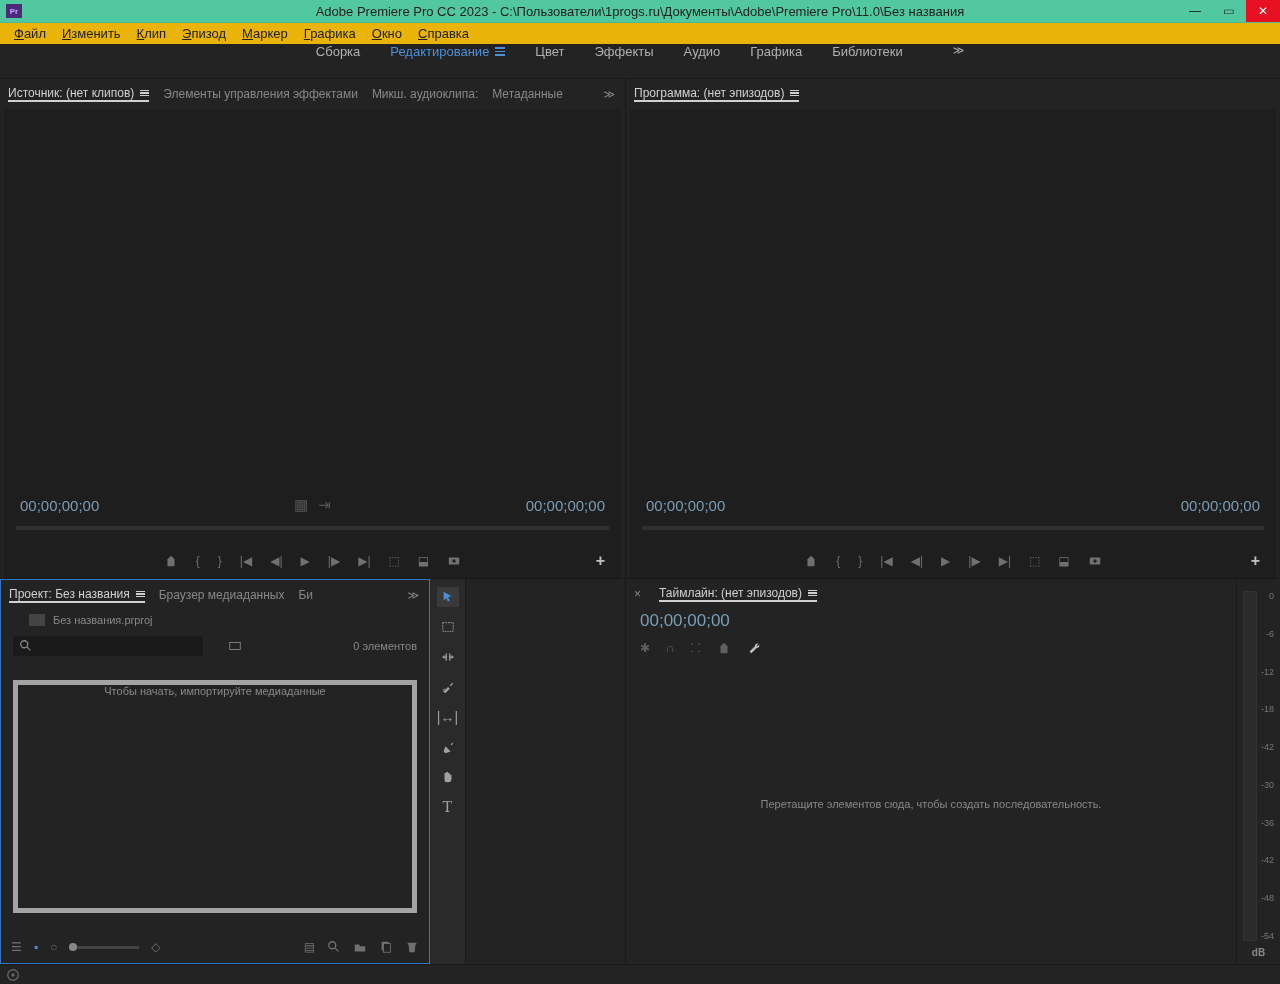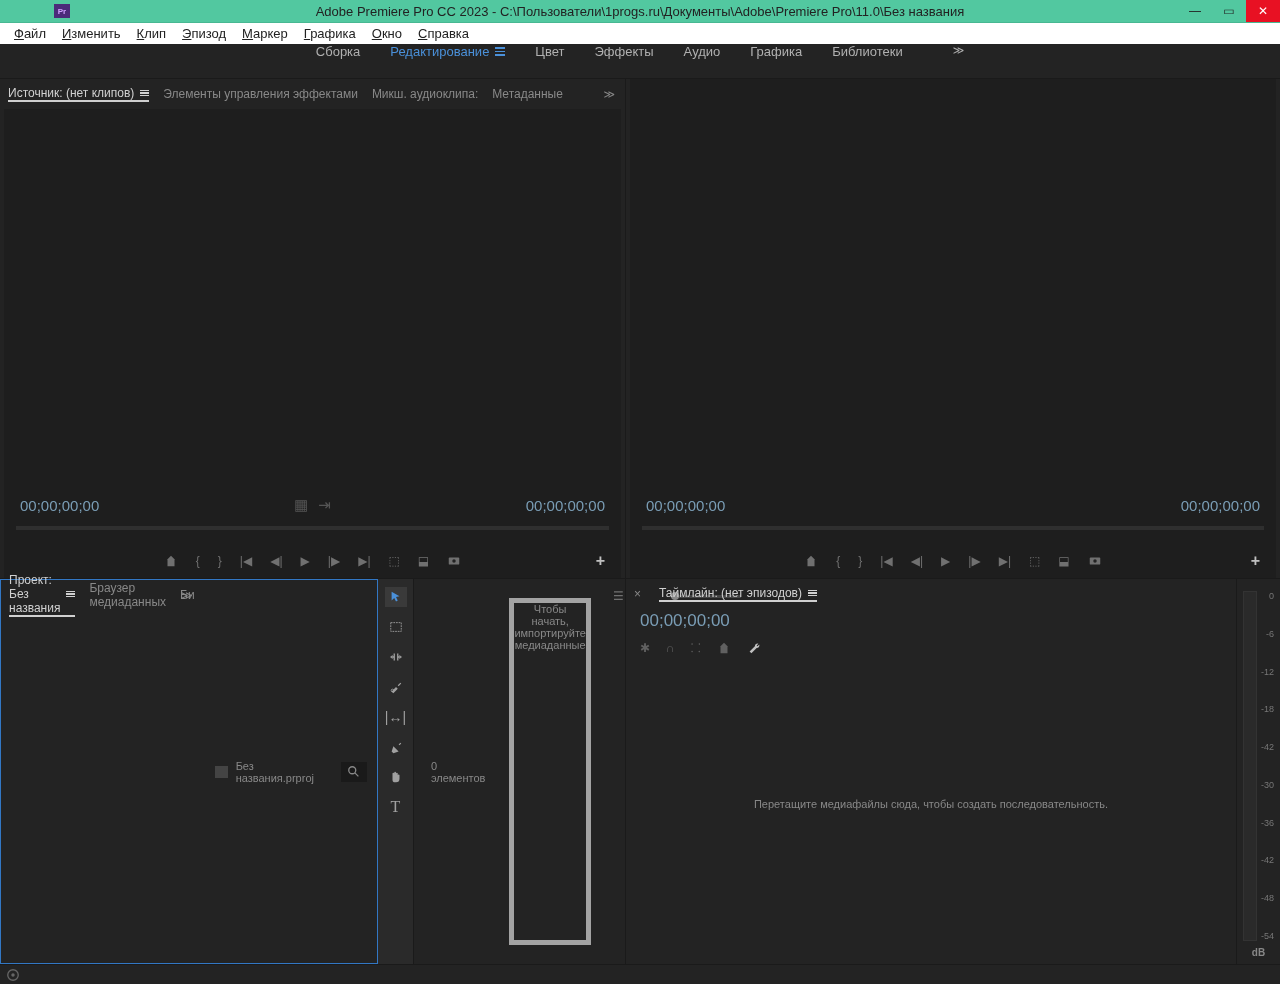--- a/index.html
+++ b/index.html
@@ -1,27 +1,27 @@
 <!DOCTYPE html>
 <html><head>
 <meta charset="utf-8">
 <style>
 * { margin: 0; padding: 0; box-sizing: border-box; font-family: "Segoe UI", Tahoma, sans-serif; user-select: none; }
 body { width: 1280px; height: 984px; background: #232323; color: #a0a0a0; font-size: 12px; overflow: hidden; }
 
 
-.titlebar { height: 22px; background: #52c8a0; display: flex; align-items: center; position: relative; padding-left: 48px; }
+.titlebar { height: 22px; background: #52c8a0; display: flex; align-items: center; position: relative; }
 .titlebar .app-icon { width: 16px; height: 14px; background: #4b2a7a; margin: 0 6px; display: flex; align-items: center; justify-content: center; font-size: 8px; color: #d0a0ff; font-weight: bold; }
 .titlebar .title { position: absolute; left: 0; right: 0; text-align: center; color: #222; font-size: 13px; pointer-events: none; }
 .titlebar .controls { position: absolute; right: 0; top: 0; display: flex; height: 22px; }
 .titlebar .ctrl { width: 34px; height: 22px; display: flex; align-items: center; justify-content: center; color: #222; font-size: 12px; }
 .titlebar .ctrl.close { background: #e81123; color: #fff; }
 
 
-.menubar { height: 22px; background: #ffffff; display: flex; align-items: center; padding-left: 6px; border-top: 1px solid #48b892; }
+.menubar { height: 22px; background: #eab308; display: flex; align-items: center; padding-left: 6px; border-top: 1px solid #48b892; }
 .menubar span { color: #222; font-size: 13px; padding: 0 8px; cursor: default; }
 .menubar span u { text-decoration: underline; }
 
 
 .workspacebar { height: 35px; background: #232323; display: flex; align-items: flex-start; justify-content: center; gap: 30px; border-bottom: 1px solid #1a1a1a; }
 .workspacebar .ws { color: #b0b0b0; font-size: 13px; cursor: default; display: flex; align-items: center; gap: 6px; }
 .workspacebar .ws.active { color: #4a90d9; }
 .workspacebar .hamb { display: inline-flex; flex-direction: column; gap: 2px; }
 .workspacebar .hamb i { width: 10px; height: 1.5px; background: #4a90d9; display: block; }
 .workspacebar .chev { color: #b0b0b0; font-size: 11px; margin-left: 20px; }
@@ -48,23 +48,23 @@
 .viewer-controls .spacer { flex: 1; }
 .viewer-controls .plus { position: absolute; right: 16px; color: #c0c0c0; font-size: 16px; font-weight: bold; }
 
 
 .monitor-panel { display: flex; flex-direction: column; height: 500px; border-bottom: 1px solid #1a1a1a; }
 
 
 .bottom-row { flex: 1; display: flex; }
 
 
-.project-panel { width: 378px; border: 1px solid #3277c4; background: #232323; display: flex; flex-direction: row; }
+.project-panel { width: 430px; border: 1px solid #3277c4; background: #232323; display: flex; flex-direction: column; }
 .project-panel .panel-tabs { border-bottom: none; }
-.project-panel .proj-info { padding: 4px 12px; color: #888; font-size: 11px; display: flex; align-items: center; gap: 8px; }
+.project-panel .proj-info { padding: 4px 28px; color: #888; font-size: 11px; display: flex; align-items: center; gap: 8px; }
 .project-panel .proj-info .file-icon { width: 16px; height: 12px; background: #444; display: inline-block; }
 .project-panel .search-row { display: flex; align-items: center; padding: 6px 12px; gap: 25px; }
 .project-panel .search-row .search-box { flex: 1; max-width: 190px; background: #1a1a1a; border: none; height: 20px; color: #888; padding: 0 6px; display: flex; align-items: center; }
 .project-panel .search-row .count { margin-left: auto; color: #888; font-size: 11px; }
 .project-panel .drop-area { flex: 1; margin: 18px 12px; border: 5px solid #a3a3a3; display: flex; align-items: flex-start; justify-content: center; color: #888; font-size: 11px; text-align: center; }
 .project-panel .bottom-toolbar { height: 32px; display: flex; align-items: center; padding: 0 10px; gap: 12px; color: #707070; }
 .project-panel .bottom-toolbar .slider-track { width: 70px; height: 3px; background: #444; position: relative; }
 .project-panel .bottom-toolbar .slider-track::before { content: ""; position: absolute; left: 0; top: -3px; width: 8px; height: 8px; border-radius: 50%; background: #888; }
 .project-panel .bottom-toolbar .tspacer { flex: 1; }
 
@@ -295,20 +295,30 @@
           </div>
         <div class="tool" style="font-family:serif;font-size:16px">T</div>
       </div>
 
     </div>
   </div>
 
   <div class="right-col">
 
     <div class="monitor-panel">
+      <div class="panel-tabs">
+        <div class="tab active">
+          <span>Программа: (нет эпизодов)</span>
+          <span class="smallhamb">
+              <i></i>
+              <i></i>
+              <i></i>
+            </span>
+        </div>
+      </div>
       <div class="viewer">
         <div class="viewer-tc">
           <span>00;00;00;00</span>
           <span class="mid-icons"></span>
           <span>00;00;00;00</span>
         </div>
         <div class="viewer-scrub"></div>
         <div class="viewer-controls">
           <div class="spacer"></div>
           <span>
@@ -360,21 +370,21 @@
                 <path d="M8 2l4 4v8H4V6z"></path>
               </svg>
             </span>
           <span style="color:#c0c0c0">
               <svg class="ic" viewBox="0 0 16 16">
                 <path d="M13 3a3 3 0 00-4 3l-6 6 2 2 6-6a3 3 0 003-4l-2 2-1-1z"></path>
               </svg>
             </span>
         </div>
         <div class="timeline-drop">
-          <span>Перетащите медиафайлы сюда, чтобы создать последовательность.</span>
+          <span>Перетащите элементов сюда, чтобы создать последовательность.</span>
         </div>
       </div>
 
       <div class="audiometer">
         <div class="scale">
           <div class="bar-bg"></div>
           <span>0</span>
           <span>-6</span>
           <span>-12</span>
           <span>-18</span>

